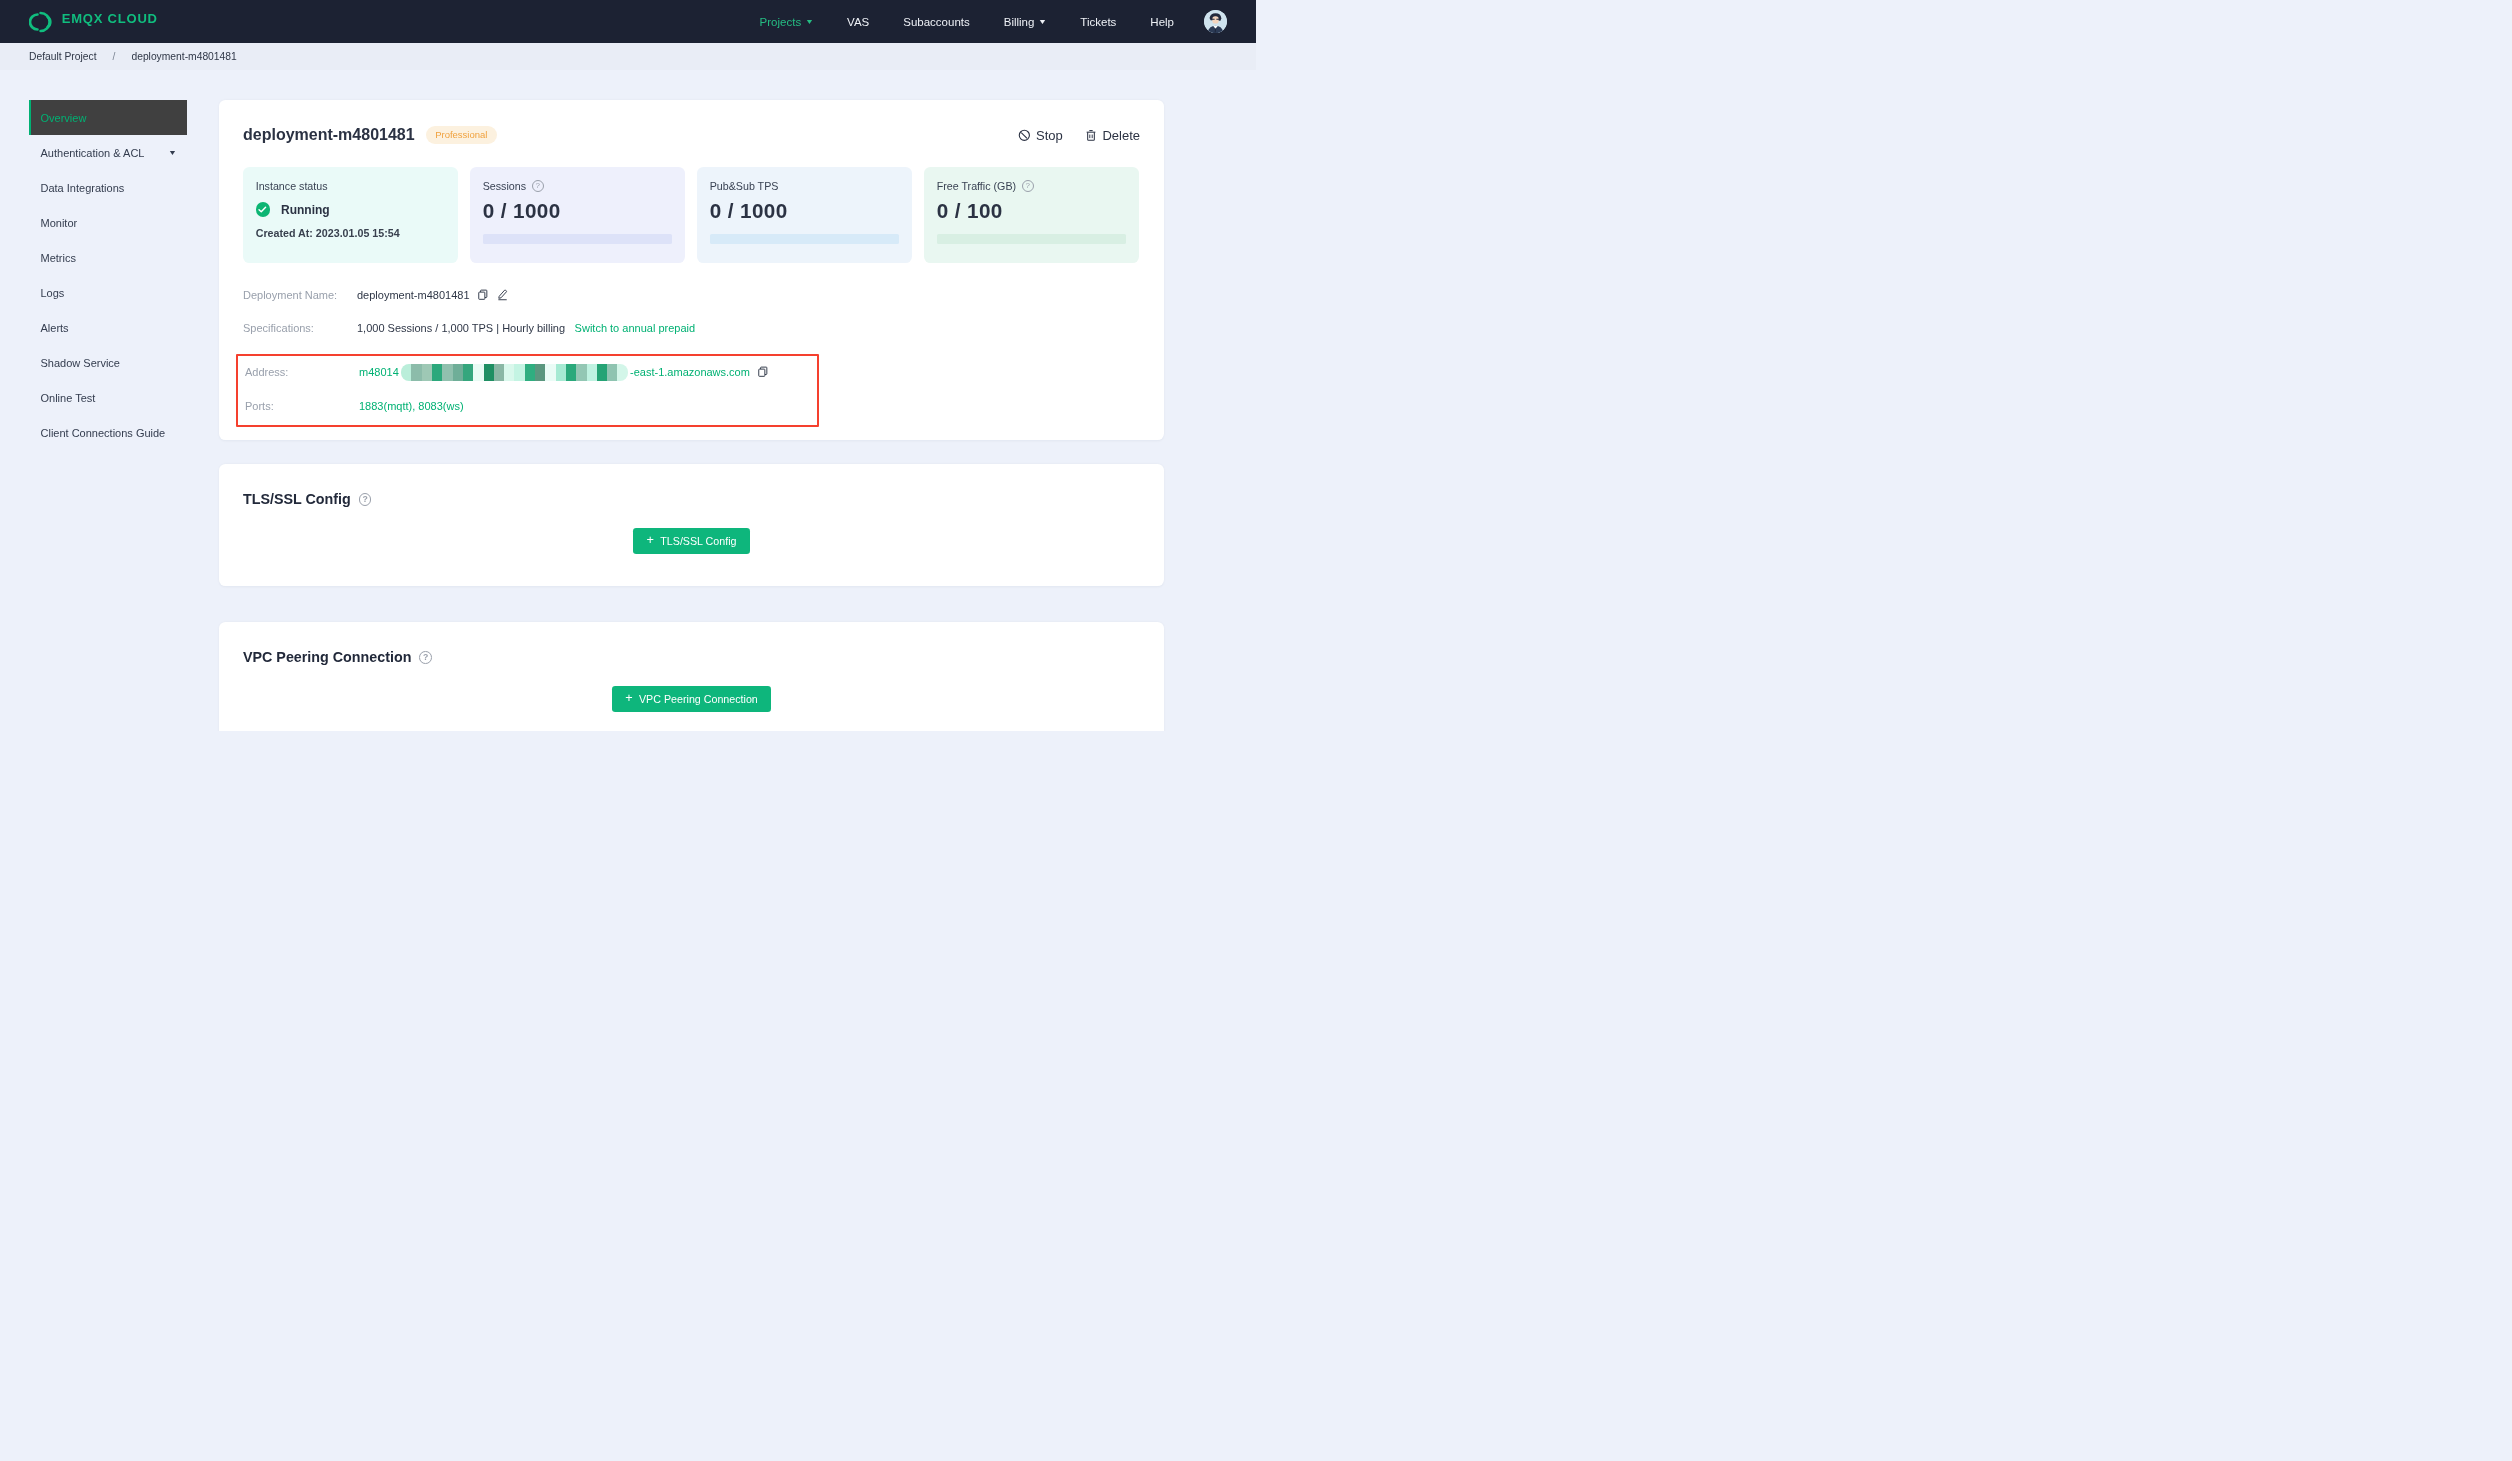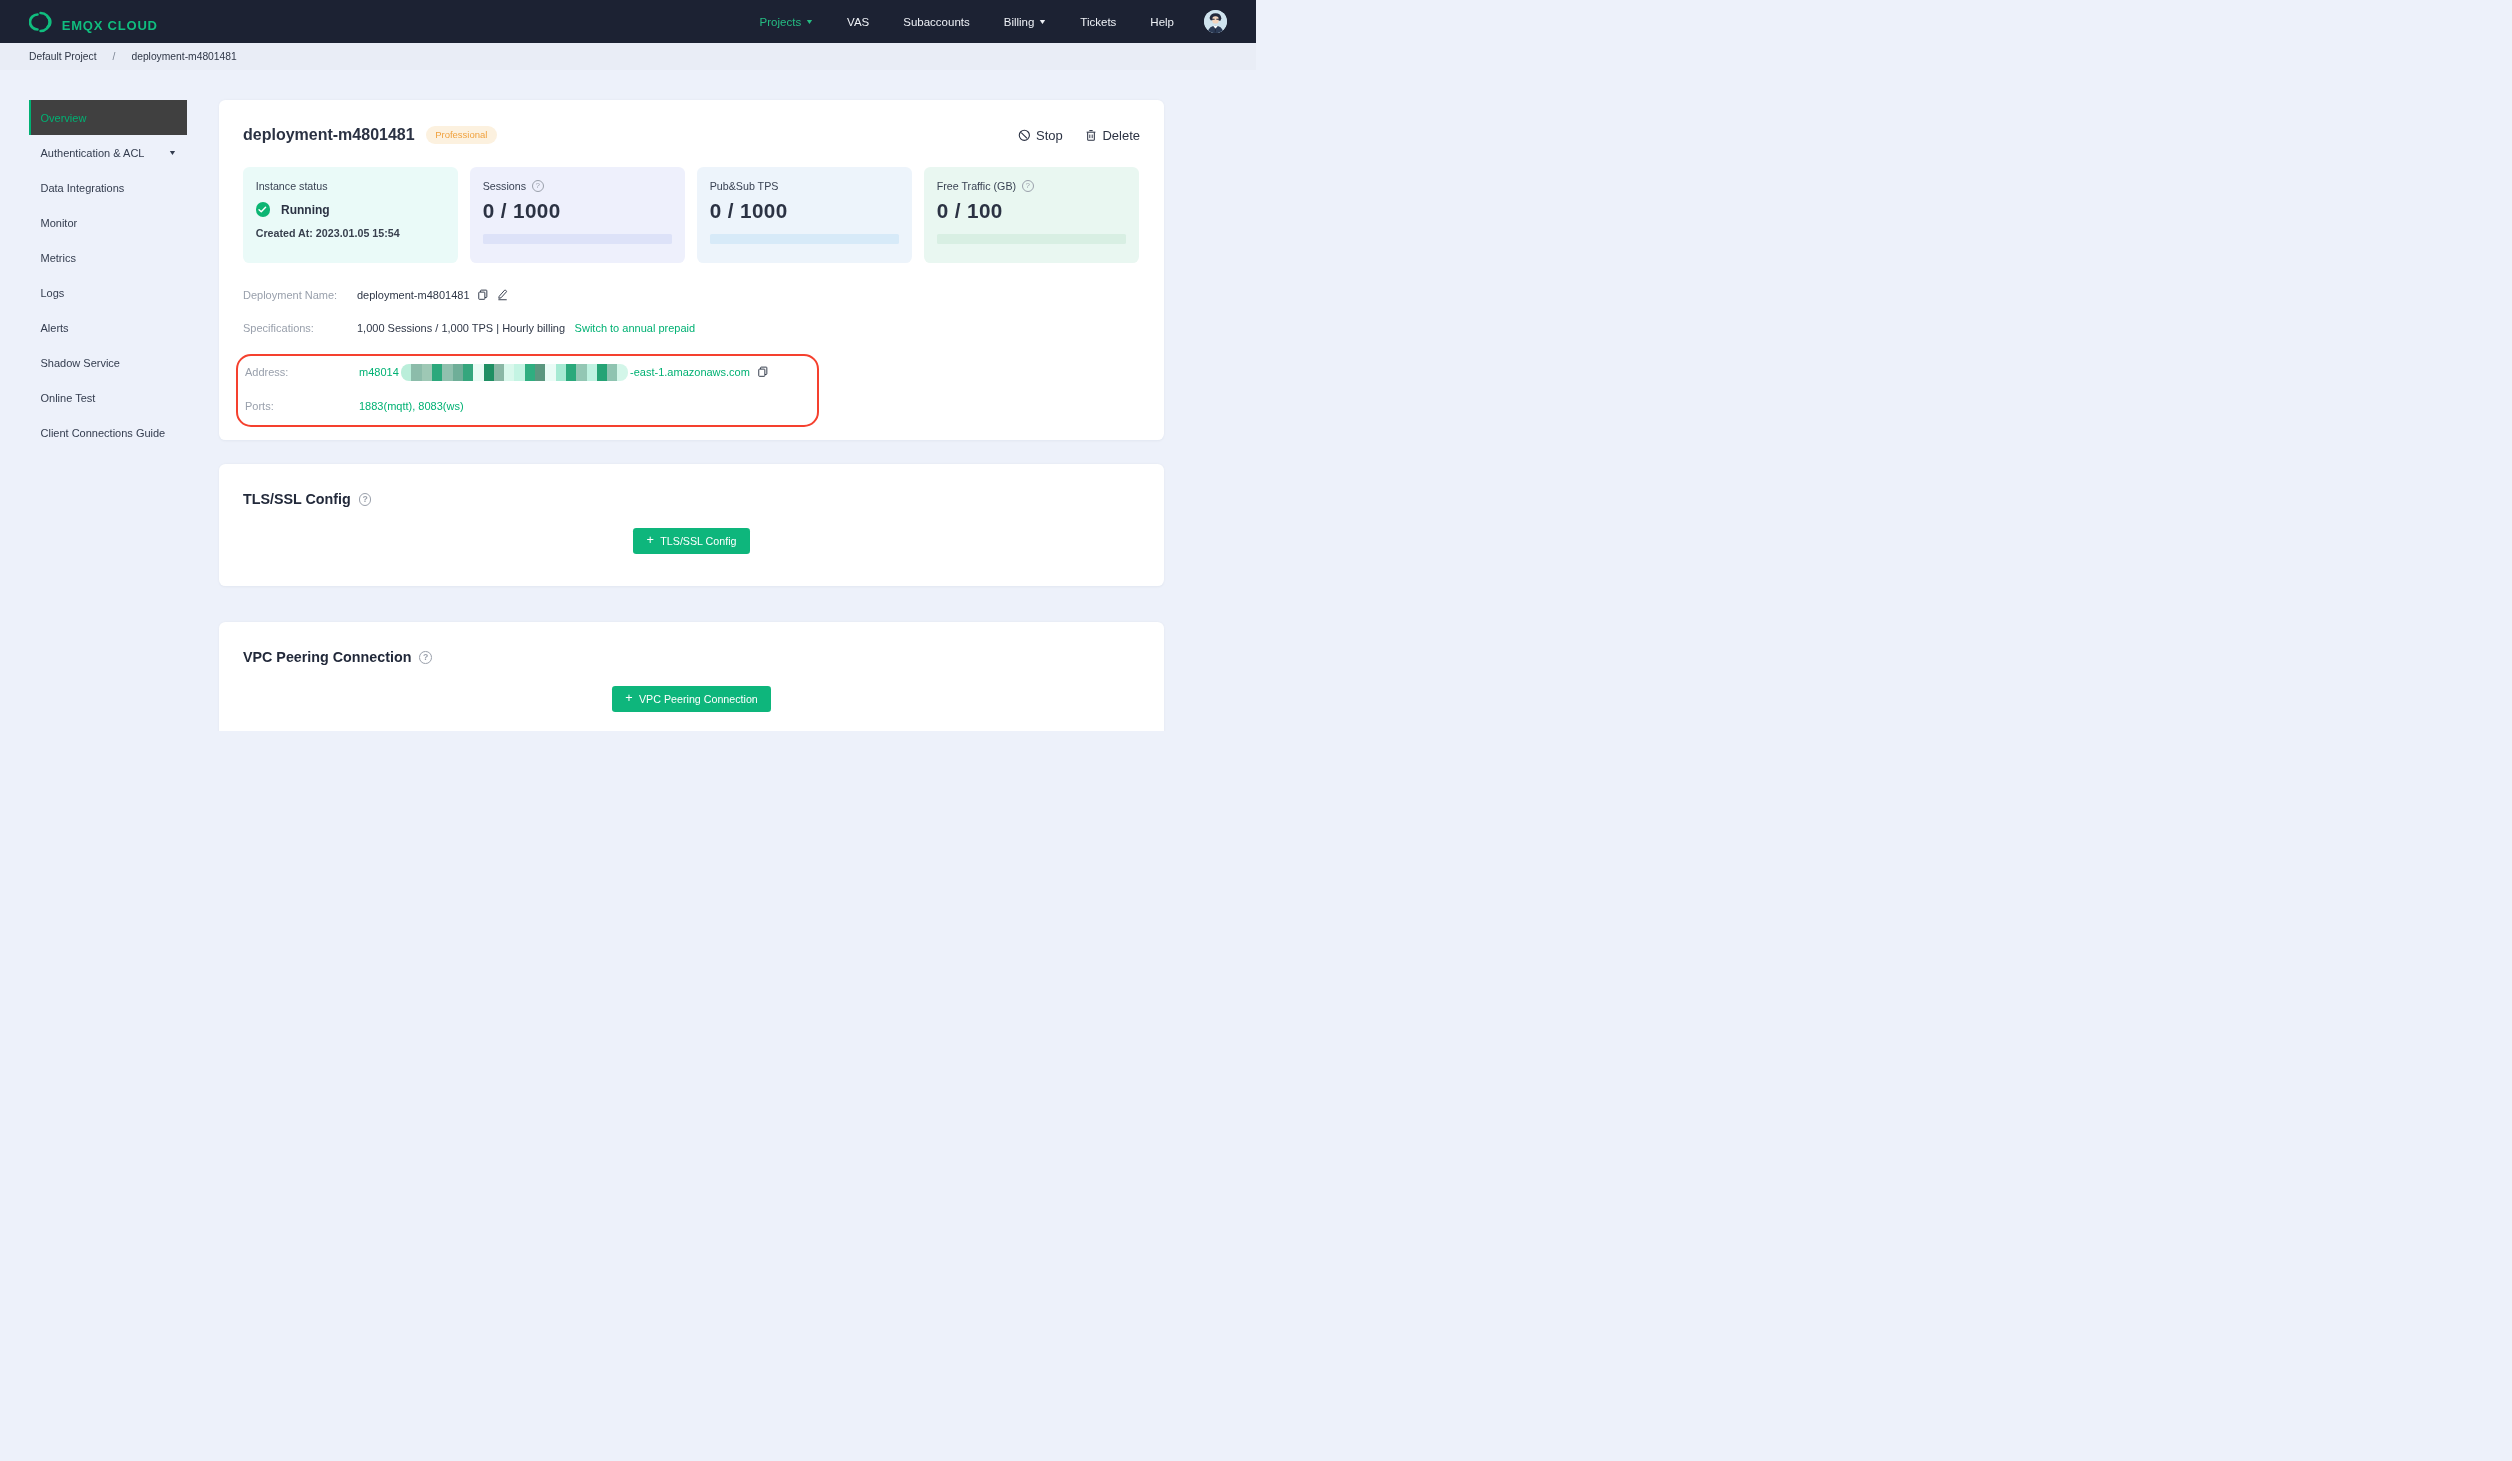--- a/index.html
+++ b/index.html
@@ -10,21 +10,21 @@
     font-family:"Liberation Sans", sans-serif;
     color:#2f3747;
   }
 
   
   .header {
     height:43px; background:#1c2233;
     display:flex; align-items:center;
     padding:0 29px;
   }
-  .logo { display:flex; align-items:flex-end; gap:8.7px; cursor:pointer; }
+  .logo { display:flex; align-items:flex-start; gap:8.7px; cursor:pointer; }
   .logo-text { color:#10bd7e; font-size:13px; font-weight:700; letter-spacing:0.8px; }
   .nav { margin-left:auto; display:flex; align-items:center; }
   .nav-item {
     color:#eef1f6; font-size:11.5px; font-weight:500;
     display:flex; align-items:center; gap:4.8px;
     margin-left:34px; cursor:pointer; white-space:nowrap;
   }
   .nav-item.active { color:#25bd83; }
   .caret { font-size:7.2px; line-height:1; transform:scaleX(1.25); margin-top:0.8px; }
   .avatar {
@@ -96,21 +96,21 @@
   
   .info { margin-top:24px; font-size:11px; }
   .info-row { display:flex; align-items:center; height:16px; margin-bottom:17.5px; }
   .info-label { width:114px; color:#99a0ac; flex-shrink:0; }
   .info-value { color:#2f3747; display:flex; align-items:center; gap:7.2px; }
   .green { color:#00b173; }
   .spec-link { color:#00b173; margin-left:9.5px; cursor:pointer; }
   .icon-btn { cursor:pointer; display:flex; align-items:center; }
 
   .red-box {
-    border:2.4px solid #f5402e; border-radius:15px;
+    border:2.4px solid #f5402e; border-radius:1px;
     width:583px; margin-left:-7.2px;
     padding:8.7px 9.5px 0 7.2px;
   }
   .red-box .info-row { margin-bottom:17.5px; }
   .red-box .info-row:last-child { margin-bottom:11px; }
 
   .redaction { display:inline-flex; height:16.7px; align-items:stretch; }
   .redaction span { width:10.3px; }
   .redaction span:first-child { border-radius:8px 0 0 8px; }
   .redaction span:last-child { border-radius:0 8px 8px 0; }

